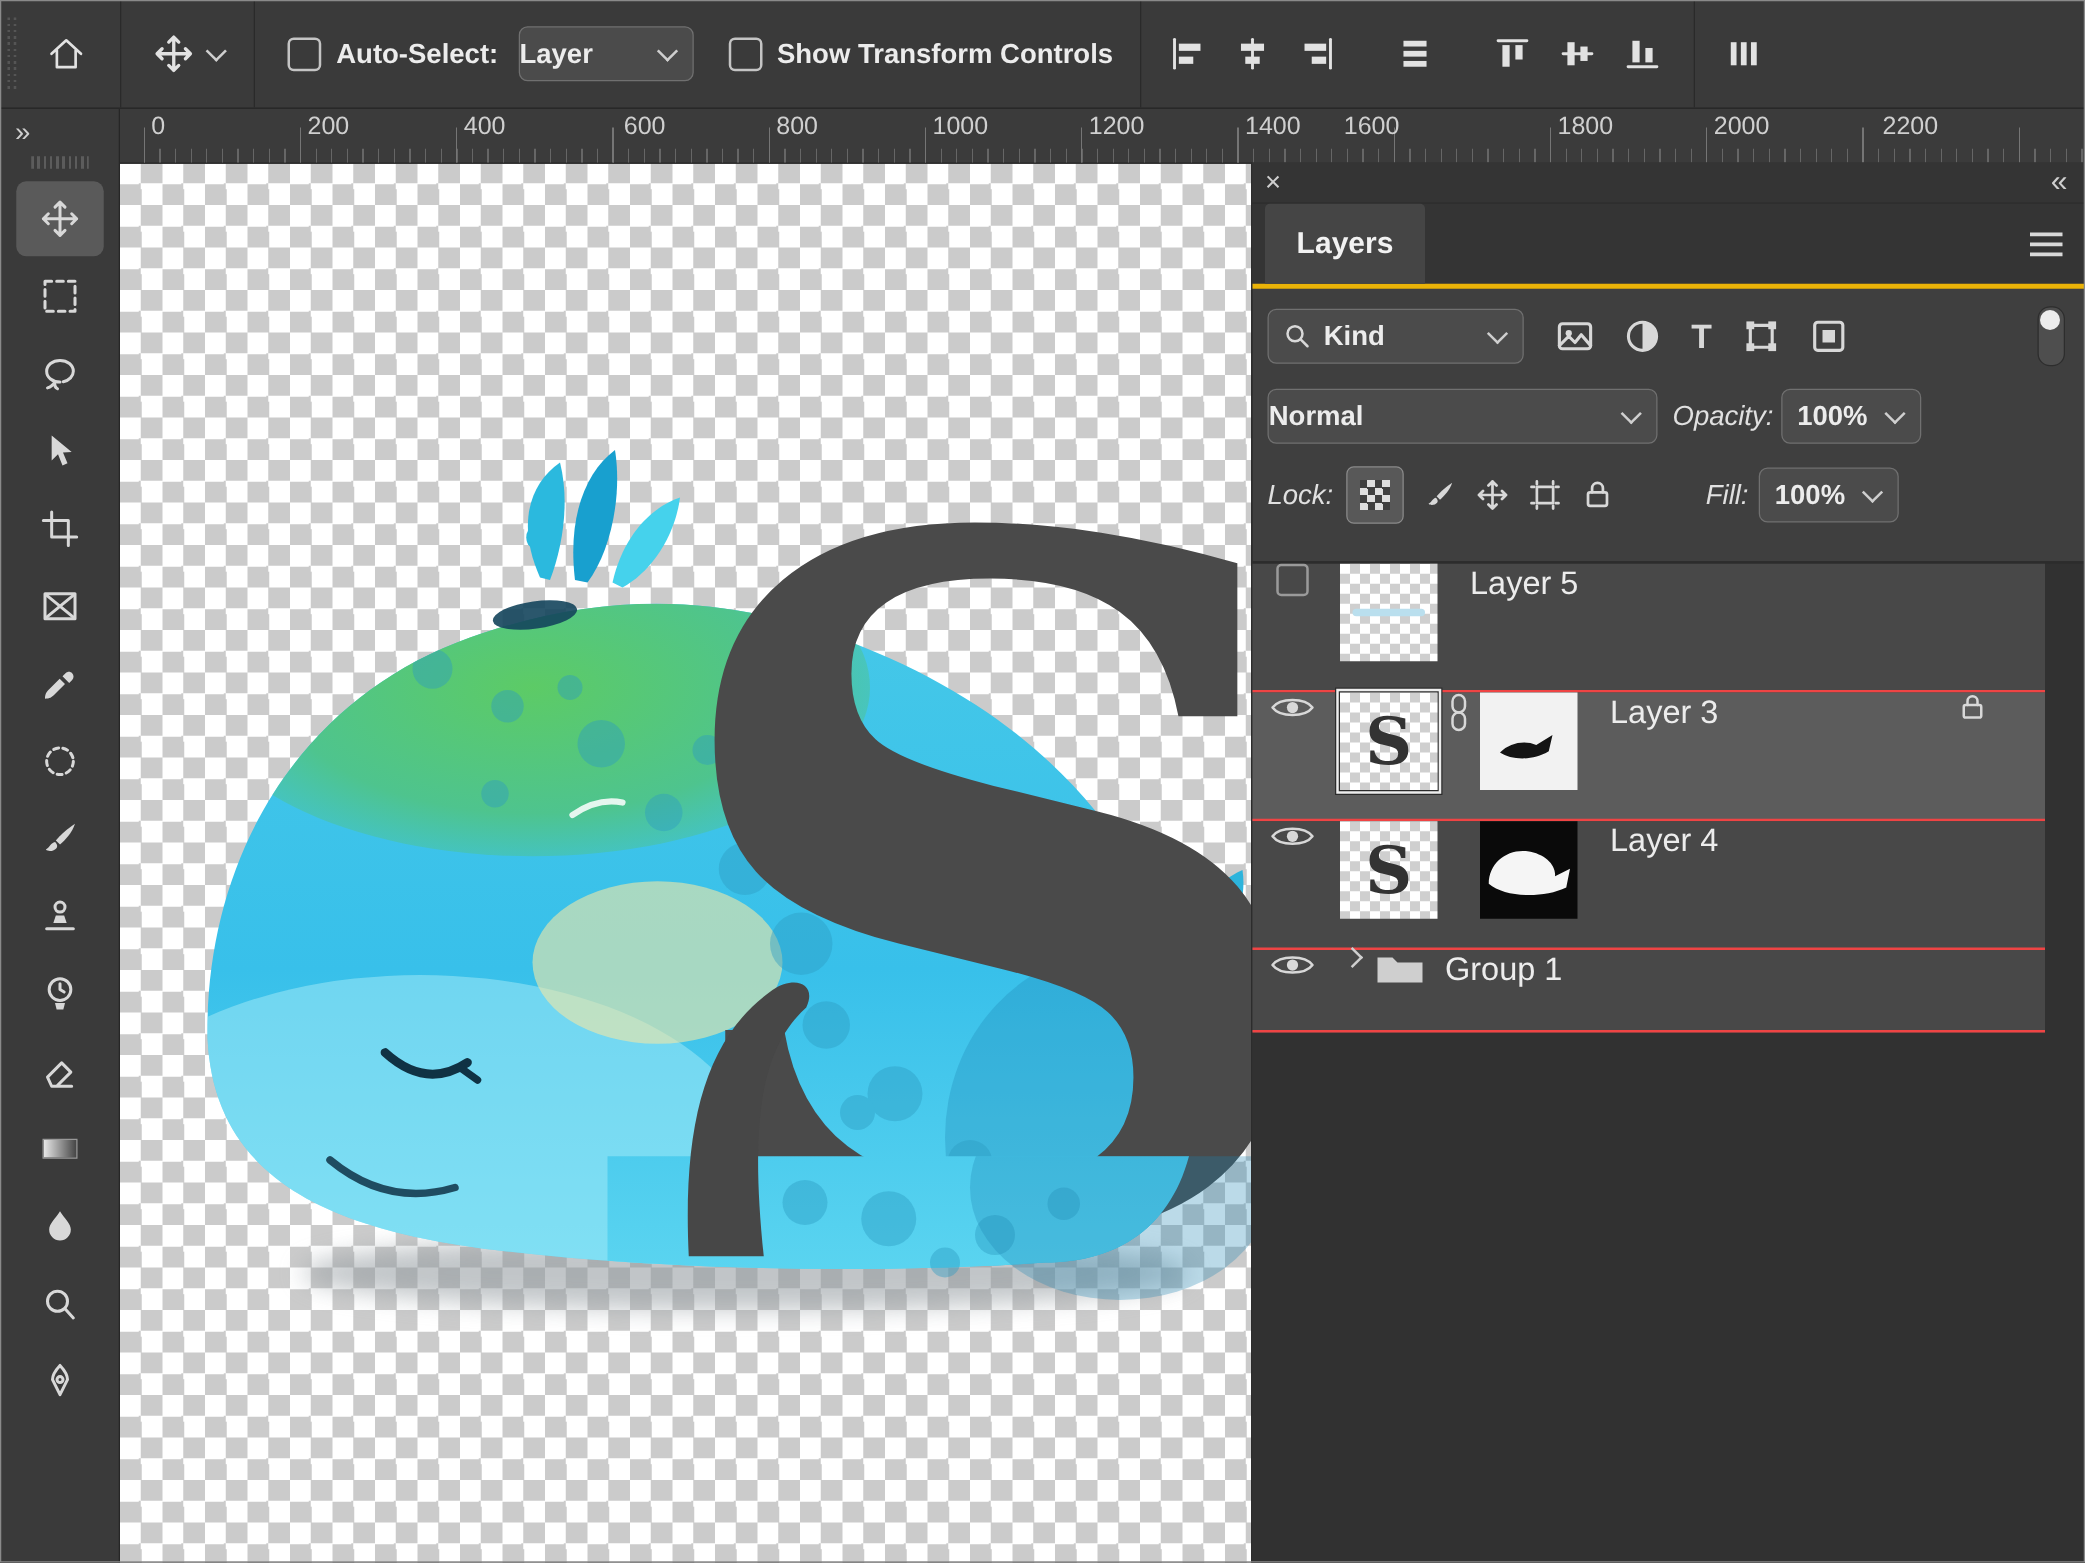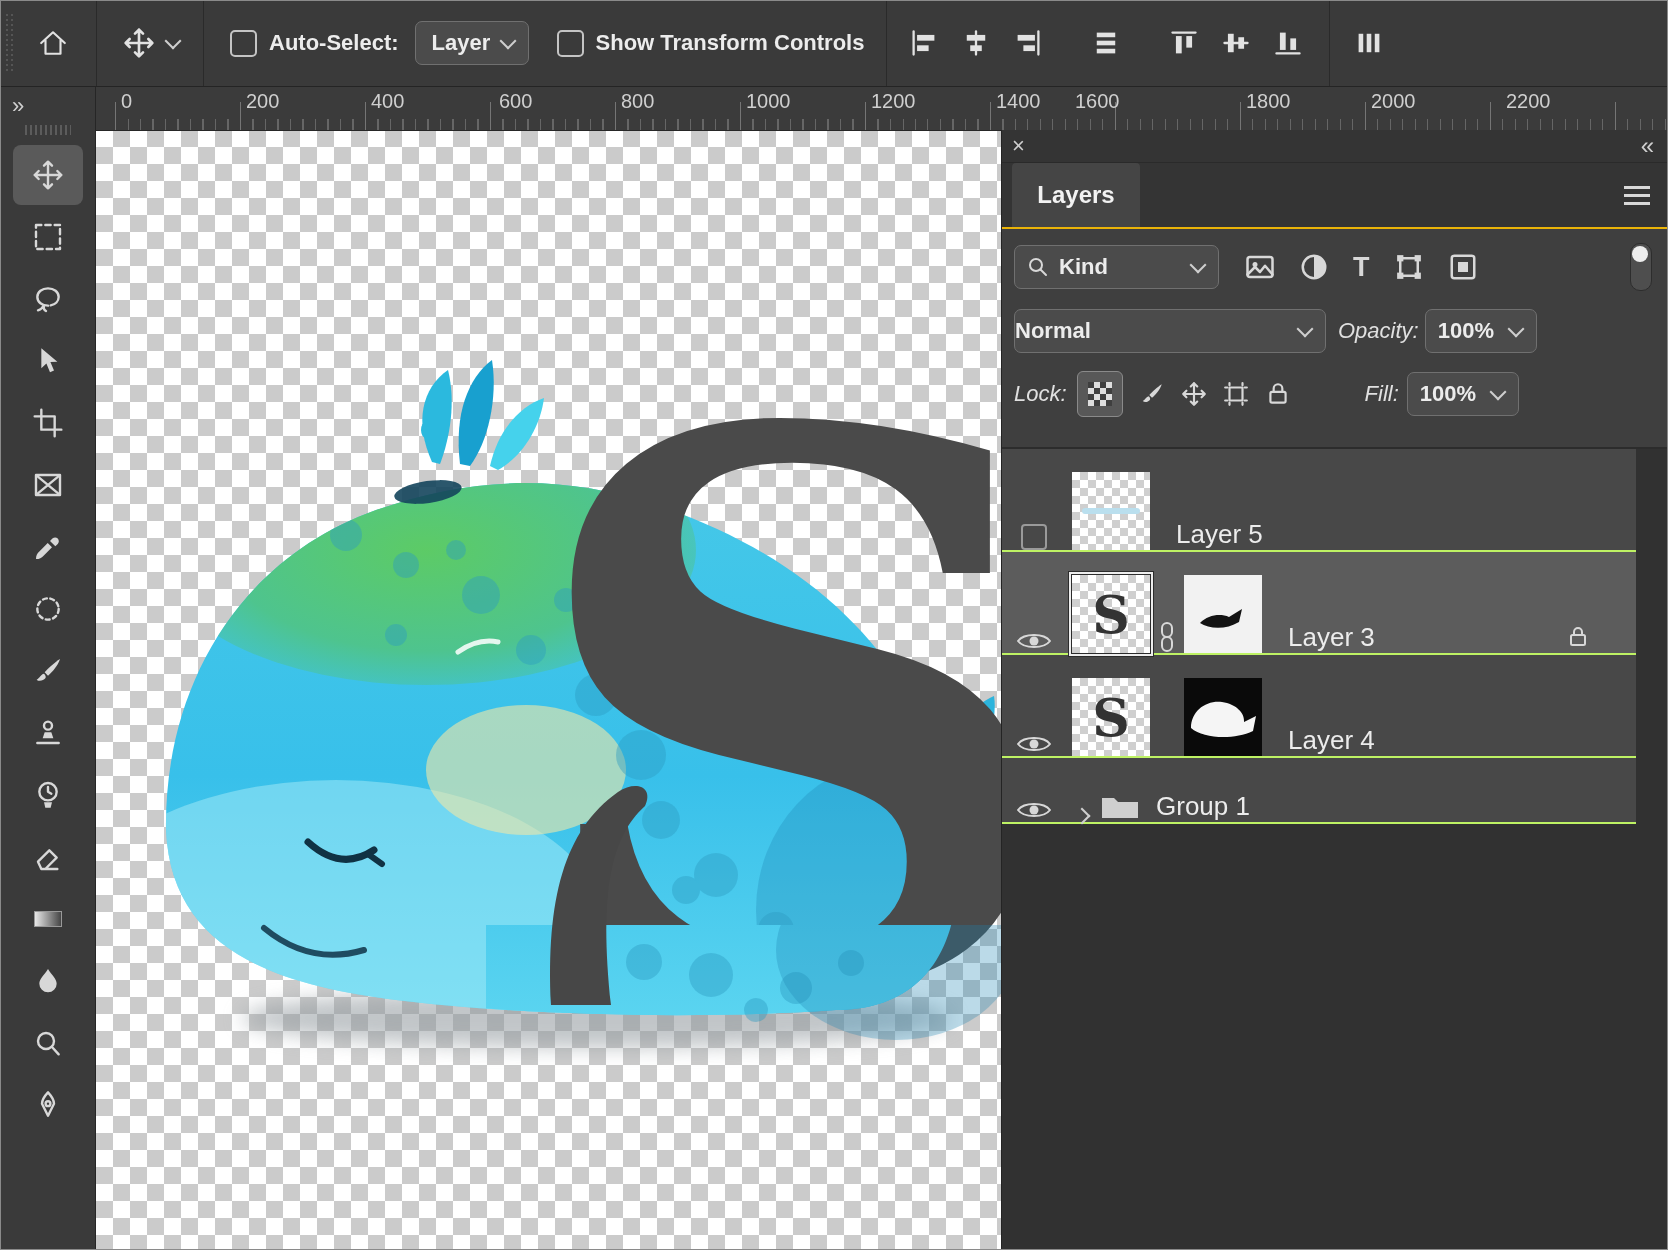--- a/index.html
+++ b/index.html
@@ -54,43 +54,43 @@
   .canvas{position:absolute;top:130px;left:96px;width:905px;bottom:0;overflow:hidden;
           background:repeating-conic-gradient(#cbcbcb 0% 25%,#ffffff 0% 50%);background-size:34px 34px;}
 
   
   .layers-panel{position:absolute;top:130px;left:1001px;right:0;bottom:0;background:#3f3f3f;
                 border-left:1px solid #242424;display:flex;flex-direction:column;z-index:8;}
   .lp-head{height:32px;background:#343434;border-bottom:1px solid #2a2a2a;display:flex;
            align-items:center;color:#cfcfcf;font-size:22px;}
   .lp-close{margin-left:10px;cursor:default;}
   .lp-collapse{margin-left:auto;margin-right:16px;font-size:24px;letter-spacing:-2px;}
-  .lp-tabrow{height:64px;background:#343434;border-bottom:2px solid #eab308;display:flex;align-items:stretch;}
+  .lp-tabrow{height:64px;background:#343434;border-bottom:4px solid #eab308;display:flex;align-items:stretch;}
   .lp-tab{width:128px;margin-left:10px;background:#454545;display:flex;align-items:center;
           justify-content:center;color:#f2f2f2;font-size:24px;font-weight:700;border-radius:4px 4px 0 0;}
   .hamburger{margin:auto 18px auto auto;display:flex;flex-direction:column;gap:5px;}
   .hamburger i{display:block;width:26px;height:3px;background:#d8d8d8;}
   .lbl{color:#e0e0e0;font-size:22px;white-space:nowrap;font-style:italic;}
   .lp-filter,.lp-blend,.lp-lock{display:flex;align-items:center;margin:0 12px;}
   .lp-filter{margin-top:14px;}
   .lp-blend{margin-top:18px;}
   .lp-lock{margin-top:18px;margin-bottom:30px;}
   .psvg *{stroke:#d8d8d8;stroke-width:2;fill:none;stroke-linecap:round;stroke-linejoin:round;}
   .psvg .f{fill:#d8d8d8;stroke:none;}
   .pill{width:20px;height:46px;border-radius:10px;background:#4e4e4e;border:1px solid #2d2d2d;
         margin-left:auto;margin-right:4px;position:relative;}
   .pill::before{content:"";position:absolute;top:2px;left:1px;width:16px;height:16px;border-radius:50%;
         background:#ededed;}
   .lockbtn{width:44px;height:44px;background:#585858;border:1px solid #8a8a8a;border-radius:6px;
         display:flex;align-items:center;justify-content:center;}
   .checker-sm{width:24px;height:24px;background:repeating-conic-gradient(#dedede 0% 25%,#3f3f3f 0% 50%);
         background-size:12px 12px;}
   .lp-rows{flex:1;background:#313131;border-top:2px solid #2c2c2c;display:flex;flex-direction:column;}
-  .lrow{width:calc(100% - 32px);background:#484848;border-bottom:2px solid #bef264;display:flex;
-        align-items:flex-end;height:101px;flex:none;}
+  .lrow{width:calc(100% - 32px);background:#484848;border-bottom:2px solid #ef4444;display:flex;
+        align-items:flex-start;height:101px;flex:none;}
   .lrow.sel{background:#5c5c5c;}
   .lrow.group{height:64px;}
   .viscell{width:64px;flex:none;display:flex;align-items:center;justify-content:center;}
   .hidebox{width:22px;height:22px;border:2px solid #9a9a9a;border-radius:4px;}
   .thumb{width:78px;height:78px;flex:none;margin-left:6px;
          background:repeating-conic-gradient(#cfcfcf 0% 25%,#ffffff 0% 50%);background-size:16px 16px;
          display:flex;align-items:center;justify-content:center;position:relative;overflow:hidden;}
   .thumb.selthumb{outline:2px solid #ededed;outline-offset:1px;box-shadow:0 0 0 4px #2c2c2c;}
   .thumb.white{background:#ffffff;}
   .thumb-s{font-family:"DejaVu Serif",serif;font-weight:700;font-size:52px;color:#333;}
@@ -123,21 +123,21 @@
       <path d="M12,2v20M2,12h20M12,2l-3,3m3,-3l3,3M12,22l-3,-3m3,3l3,-3M2,12l3,-3m-3,3l3,3M22,12l-3,-3m3,3l-3,3"></path>
     </svg>
   </div>
   <i class="chev" style="margin-left:12px"></i>
 
   <div class="ob-sep" style="margin-left:24px"></div>
 
   <span class="cb" style="margin-left:26px"></span>
   <span class="ob-label" style="margin-left:12px">Auto-Select:</span>
 
-  <div class="dd" style="margin-left:16px;width:114px;padding-left:16px">
+  <div class="dd" style="margin-left:16px;width:140px;padding-left:0">
     <span>Layer</span>
     <i class="chev"></i>
   </div>
 
   <span class="cb" style="margin-left:28px"></span>
   <span class="ob-label" style="margin-left:12px">Show Transform Controls</span>
 
   <div class="ob-sep" style="margin-left:22px"></div>
 
   <div class="ob-icon" style="margin-left:22px">

